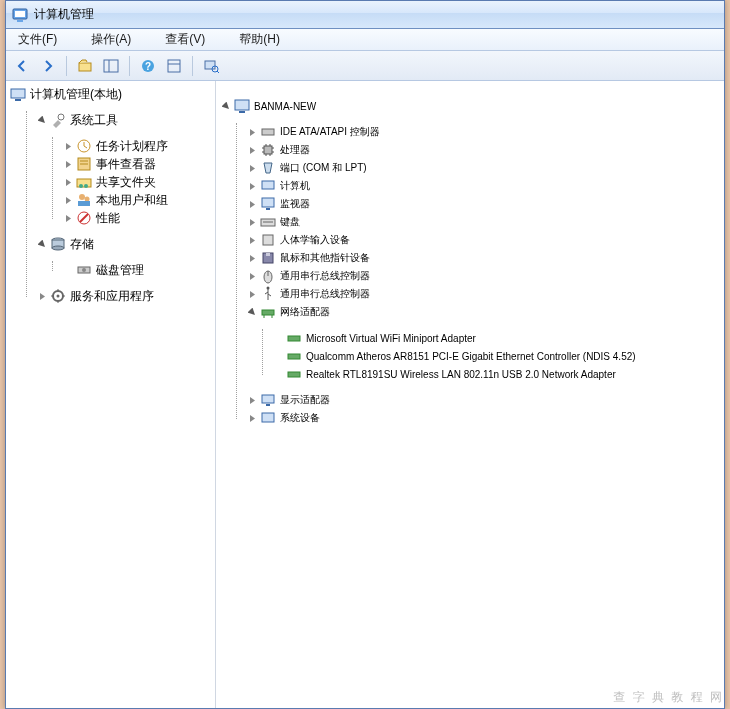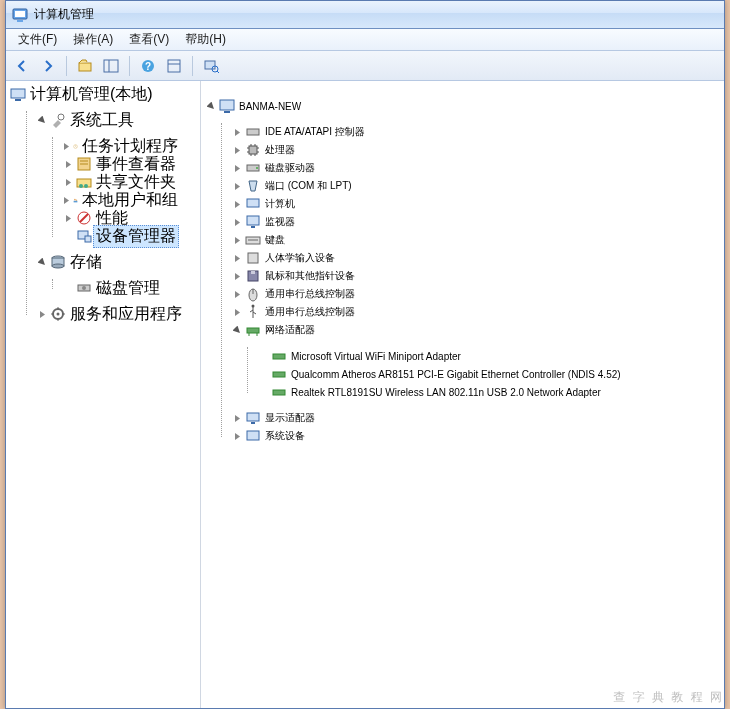--- a/index.html
+++ b/index.html
@@ -1,26 +1,26 @@
 <!DOCTYPE html>
 <html><head>
 <meta charset="utf-8">
 <style>
   * { box-sizing: border-box; font-family: "Microsoft YaHei", "Segoe UI", Tahoma, sans-serif; }
   html, body { margin:0; padding:0; width:730px; height:709px; overflow:hidden; background:#e8c4a8; }
   .window { position:absolute; left:5px; top:0; width:720px; height:709px; background:#8b5cf6; border:1px solid #5a7bb0; box-shadow:0 0 6px rgba(0,0,0,.3); display:flex; flex-direction:column; }
   .titlebar { height:28px; background:linear-gradient(#eaf3fd,#d7e7fb 45%,#c6dcf6 46%,#d7e8fb); display:flex; align-items:center; padding:0 6px; font-size:12px; color:#000; border-bottom:1px solid #6f90c1; }
   .titlebar .sysicon { width:16px; height:16px; margin-right:6px; display:inline-flex; }
-  .menubar { height:22px; background:linear-gradient(#f8fbff,#e9f1fb); border-bottom:1px solid #b6c8e2; display:flex; align-items:center; padding:0 4px; font-size:12px; color:#1a1a1a; }
+  .menubar { height:22px; background:linear-gradient(#f8fbff,#e9f1fb); border-bottom:1px solid #b6c8e2; display:flex; align-items:center; padding:0 4px; font-size:12px; color:#1a1a1a;gap:18px; }
   .menubar .mi { padding:2px 8px; cursor:default; }
   .toolbar { height:30px; background:linear-gradient(#f2f6fc,#e2eaf5); border-bottom:1px solid #b6c8e2; display:flex; align-items:center; padding:0 4px; gap:2px; }
   .tbtn { width:24px; height:24px; display:inline-flex; align-items:center; justify-content:center; border:1px solid transparent; border-radius:2px; }
   .tsep { width:1px; height:20px; background:#b9c9de; margin:0 4px; }
   .body { flex:1; display:flex; background:#fff; min-height:0; }
-  .left { width:195px; border-right:1px solid #d0d7e2; overflow:auto; padding:4px 0; font-size:16px; }
+  .left { width:210px; border-right:1px solid #d0d7e2; overflow:auto; padding:4px 0; font-size:12px; }
   .right { flex:1; overflow:auto; padding:16px 0; font-size:10px; }
   ul.tree { list-style:none; margin:0; padding:0 0 0 4px; }
   ul.tree ul { list-style:none; margin:8px; padding:0 0 0 18px; position:relative; }
   ul.tree ul::before { content:""; position:absolute; left:8px; top:0; bottom:8px; border-left:1px dotted #a0a0a0; }
   li.node { position:relative; }
   .row { display:flex; align-items:center; height:18px; white-space:nowrap; padding-right:6px; }
   .tw { width:12px; height:12px; margin-right:2px; display:inline-flex; align-items:center; justify-content:center; font-size:10px; color:#555; cursor:default; }
   .tw svg { width:9px; height:9px; }
   .ic { width:16px; height:16px; margin:0 4px 0 0; display:inline-flex; align-items:center; justify-content:center; }
   .lbl { cursor:default; }
@@ -202,32 +202,20 @@
                           <path d="M2 1 7 4.5 2 8z" fill="#888"></path>
                         </svg>
                       </span>
                       <span class="ic">
                         <svg viewBox="0 0 16 16">
                           <circle cx="8" cy="8" r="6" fill="#fff" stroke="#c33"></circle>
                           <line x1="4" y1="12" x2="12" y2="4" stroke="#c33" stroke-width="2"></line>
                         </svg>
                       </span>
                       <span class="lbl">性能</span>
-                    </div>
-                  </li>
-                <li class="node sel">
-                    <div class="row">
-                      <span class="tw"></span>
-                      <span class="ic">
-                        <svg viewBox="0 0 16 16">
-                          <rect x="2" y="3" width="10" height="8" fill="#cfe0f5" stroke="#3c6aa8"></rect>
-                          <rect x="9" y="8" width="6" height="6" fill="#cfe0f5" stroke="#3c6aa8"></rect>
-                        </svg>
-                      </span>
-                      <span class="lbl">设备管理器</span>
                     </div>
                   </li>
               </ul>
             </li>
             <li class="node">
               <div class="row">
                 <span class="tw">
                     <svg viewBox="0 0 9 9">
                       <path d="M1 1 8 4.5 1 8z" fill="#595959" transform="rotate(45 4.5 4.5)"></path>
                     </svg>
@@ -329,36 +317,20 @@
               </li>
             <li class="node">
                 <div class="row">
                   <span class="tw">
                     <svg viewBox="0 0 9 9">
                       <path d="M2 1 7 4.5 2 8z" fill="#888"></path>
                     </svg>
                   </span>
                   <span class="ic">
                     <svg viewBox="0 0 16 16">
-                      <rect x="2" y="5" width="12" height="6" fill="#ccc" stroke="#666"></rect>
-                      <circle cx="12" cy="8" r="1" fill="#4a4"></circle>
-                    </svg>
-                  </span>
-                  <span class="lbl">磁盘驱动器</span>
-                </div>
-              </li>
-            <li class="node">
-                <div class="row">
-                  <span class="tw">
-                    <svg viewBox="0 0 9 9">
-                      <path d="M2 1 7 4.5 2 8z" fill="#888"></path>
-                    </svg>
-                  </span>
-                  <span class="ic">
-                    <svg viewBox="0 0 16 16">
                       <path d="M4 3h8l-2 10H6z" fill="#cde" stroke="#468"></path>
                     </svg>
                   </span>
                   <span class="lbl">端口 (COM 和 LPT)</span>
                 </div>
               </li>
             <li class="node">
                 <div class="row">
                   <span class="tw">
                     <svg viewBox="0 0 9 9">

